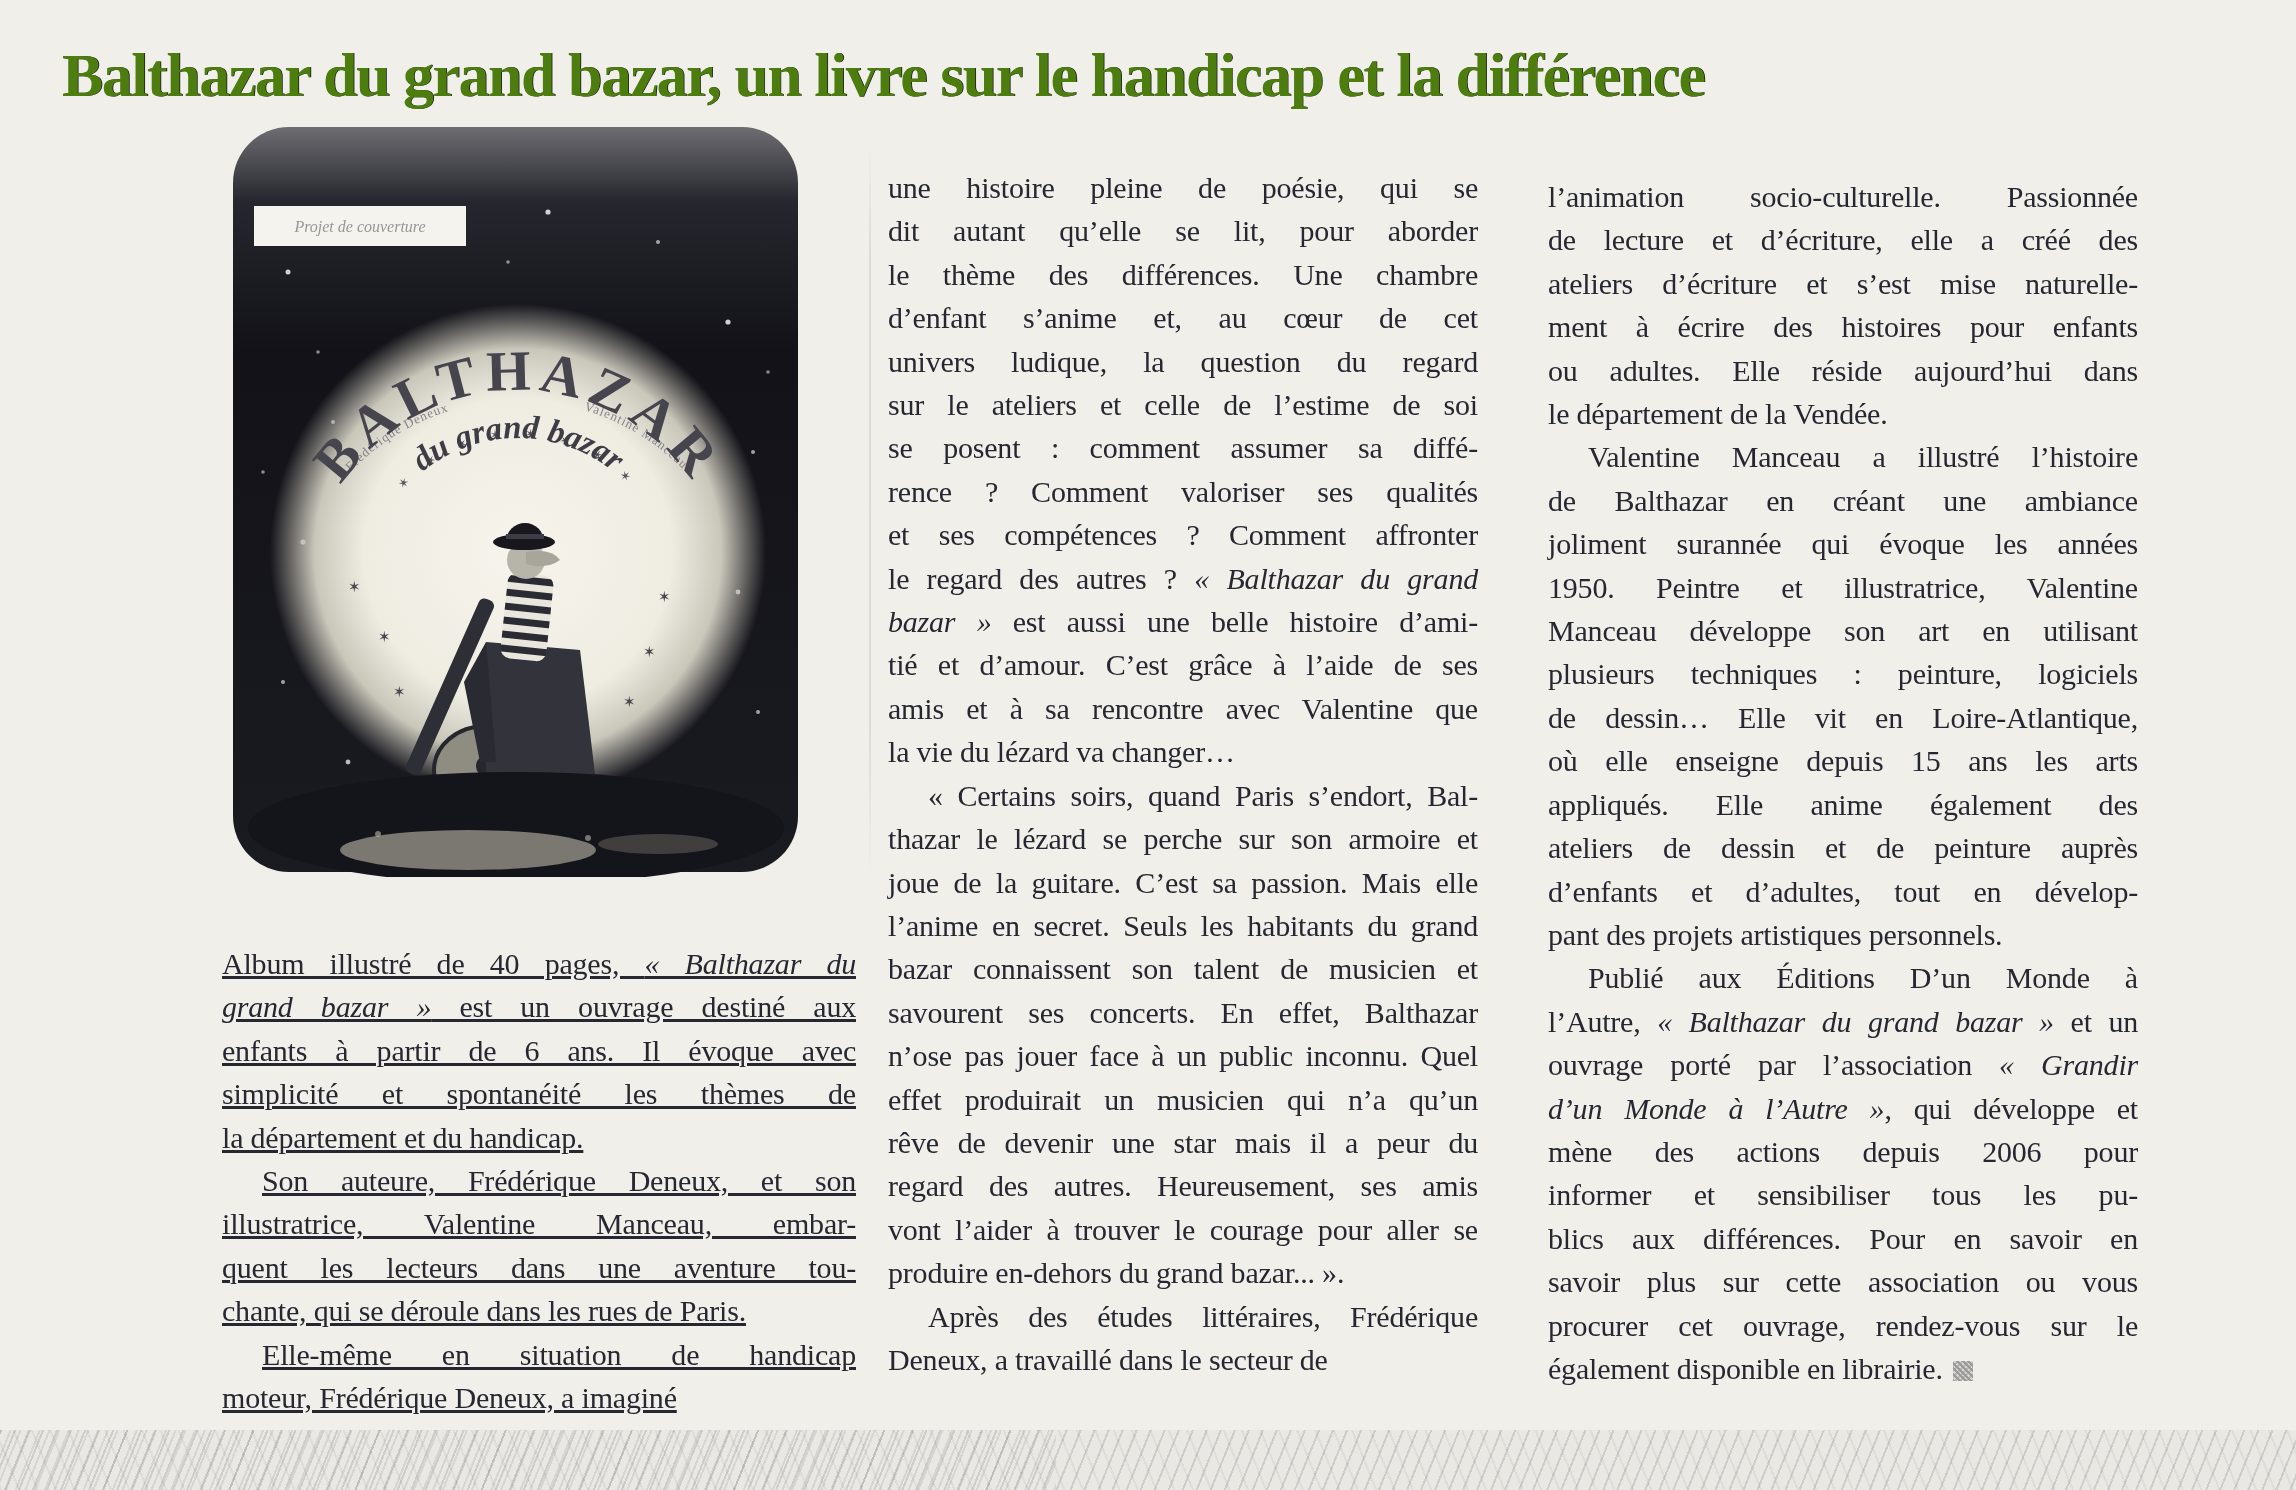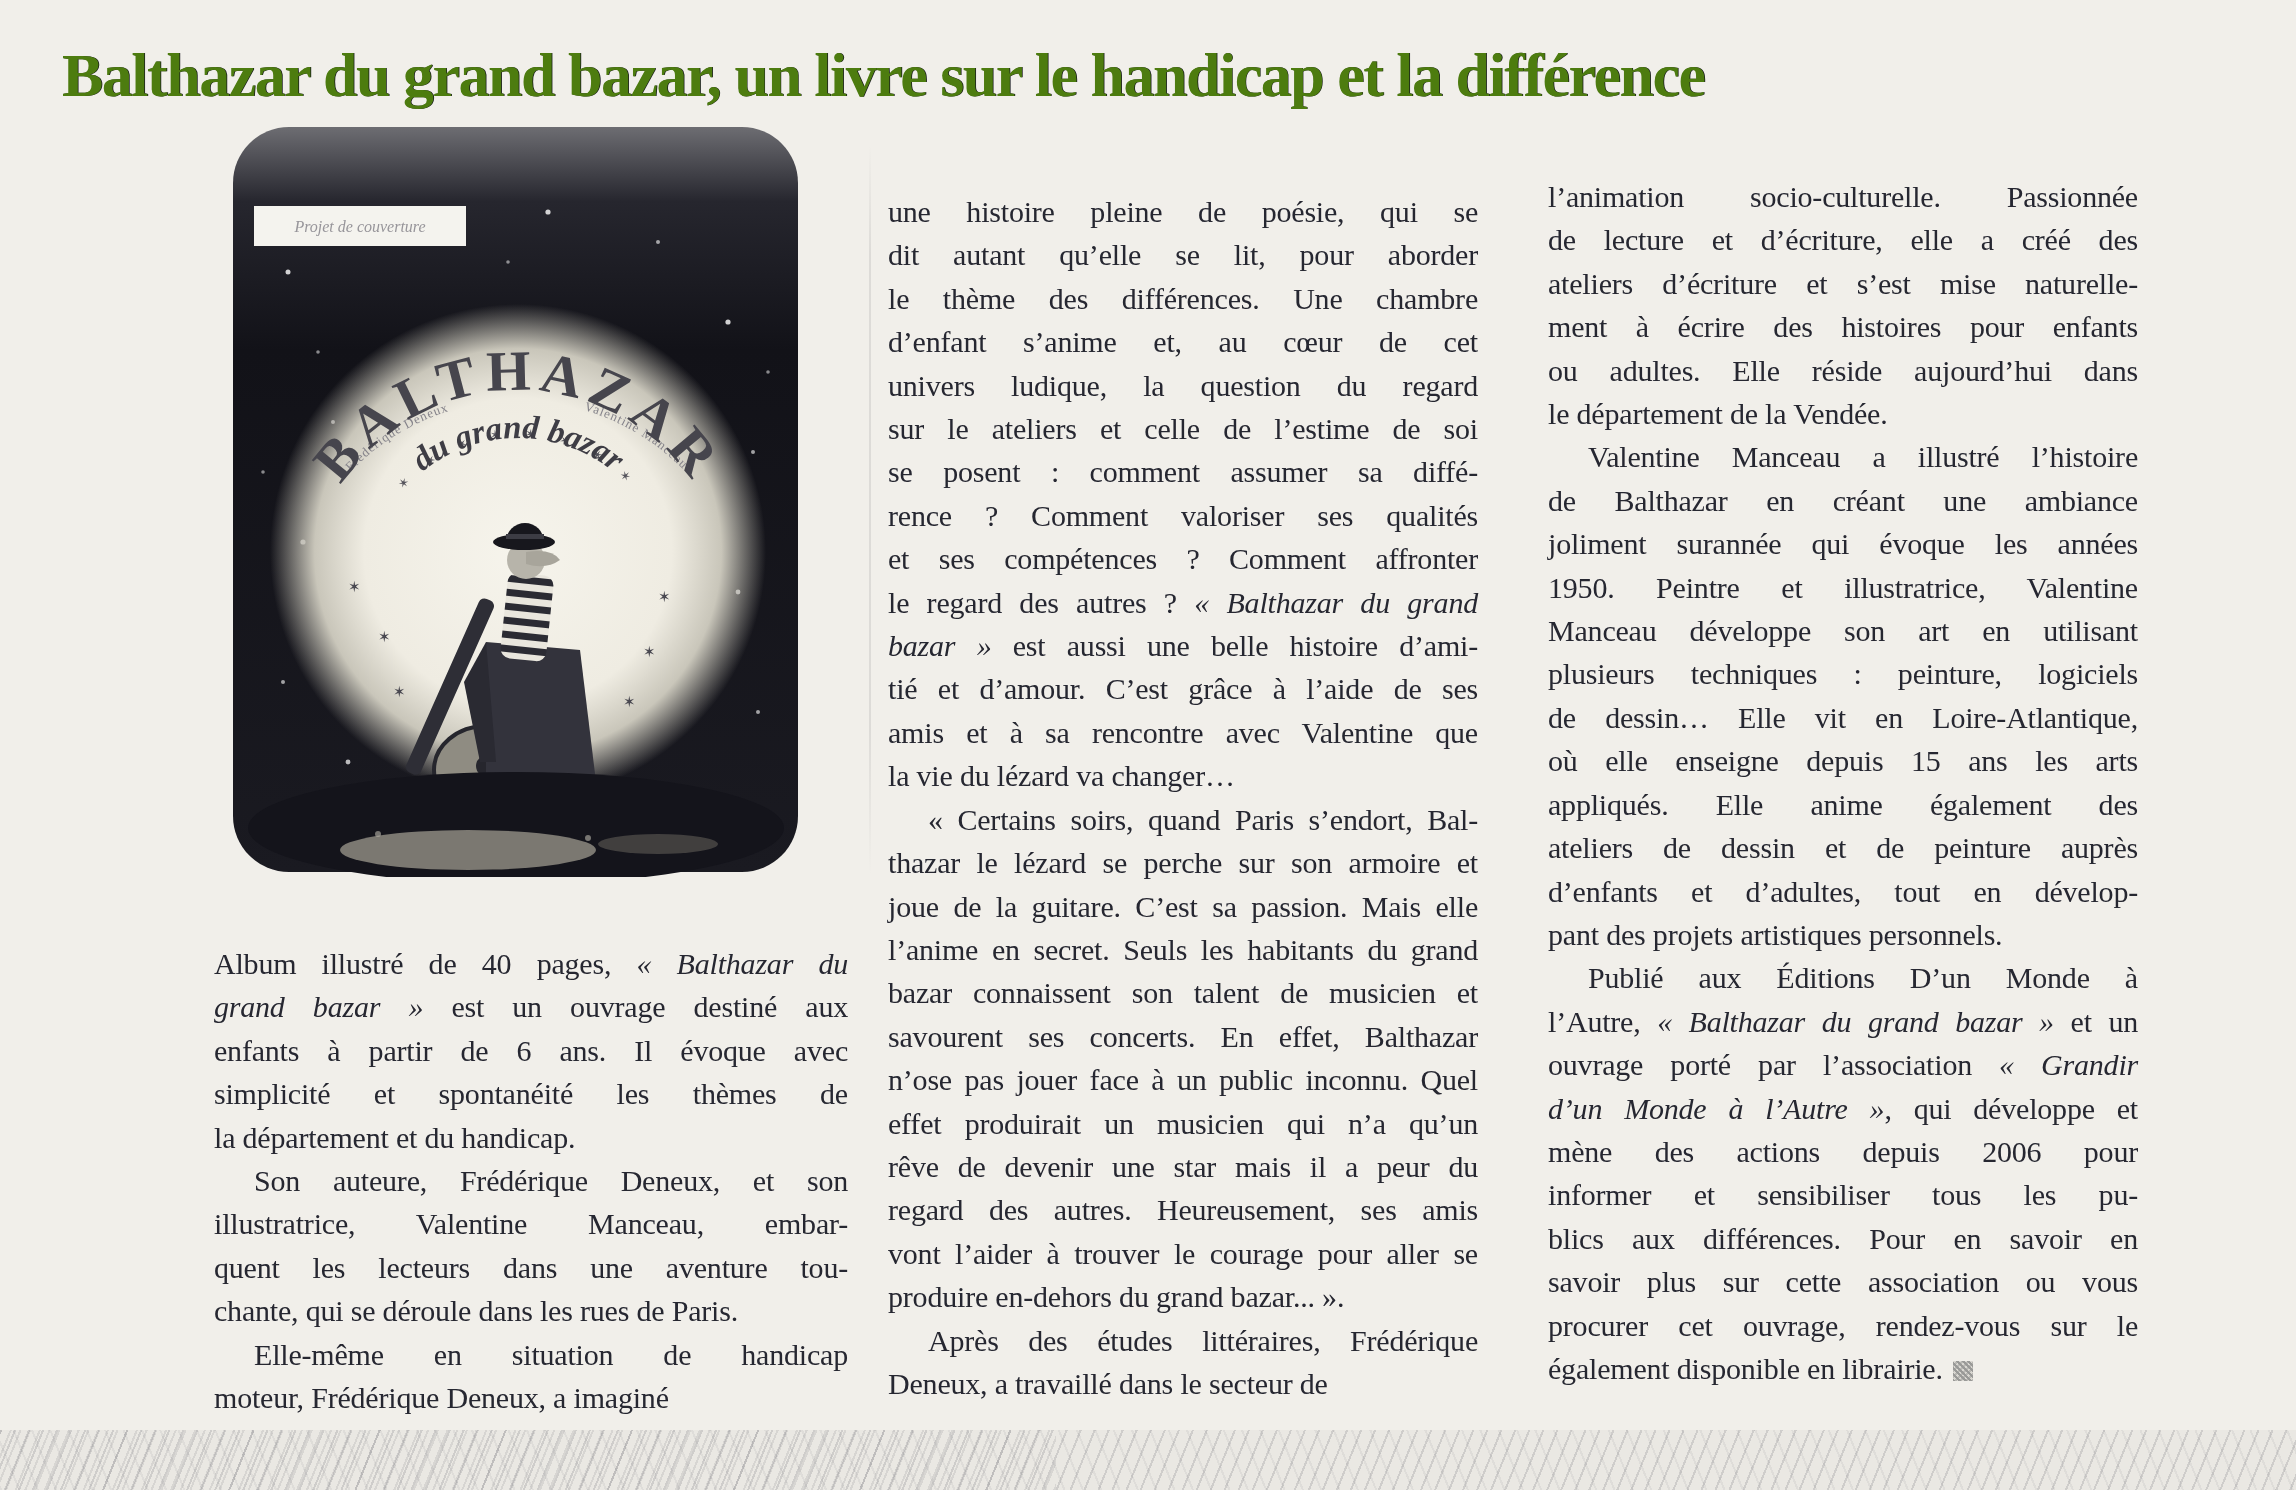--- a/index.html
+++ b/index.html
@@ -10,22 +10,22 @@
     color:#262731;
   }
   
   .headline{
     position:absolute;left:62px;top:40px;width:2180px;
     font-size:62px;font-weight:700;letter-spacing:-1.5px;white-space:nowrap;
     color:#4d7c0f;text-shadow:0.7px 0 0 #15161d;
   }
   
   .col{position:absolute;}
-  .col-caption{left:214px;top:942px;width:634px;}
-  .col-2{left:888px;top:166px;width:590px;margin-top:24px;}
+  .col-caption{left:222px;top:942px;width:634px;text-decoration:underline;}
+  .col-2{left:888px;top:166px;width:590px;}
   .col-3{left:1548px;top:175px;width:590px;}
   .ln{
     font-size:30px;line-height:43.4px;
     text-align:justify;text-align-last:justify;
     letter-spacing:-0.2px;
   }
   .ln.last{text-align-last:auto;}
   .ln.ind{text-indent:40px;}
   .ln.it{}
   .ln i{font-style:italic;}

